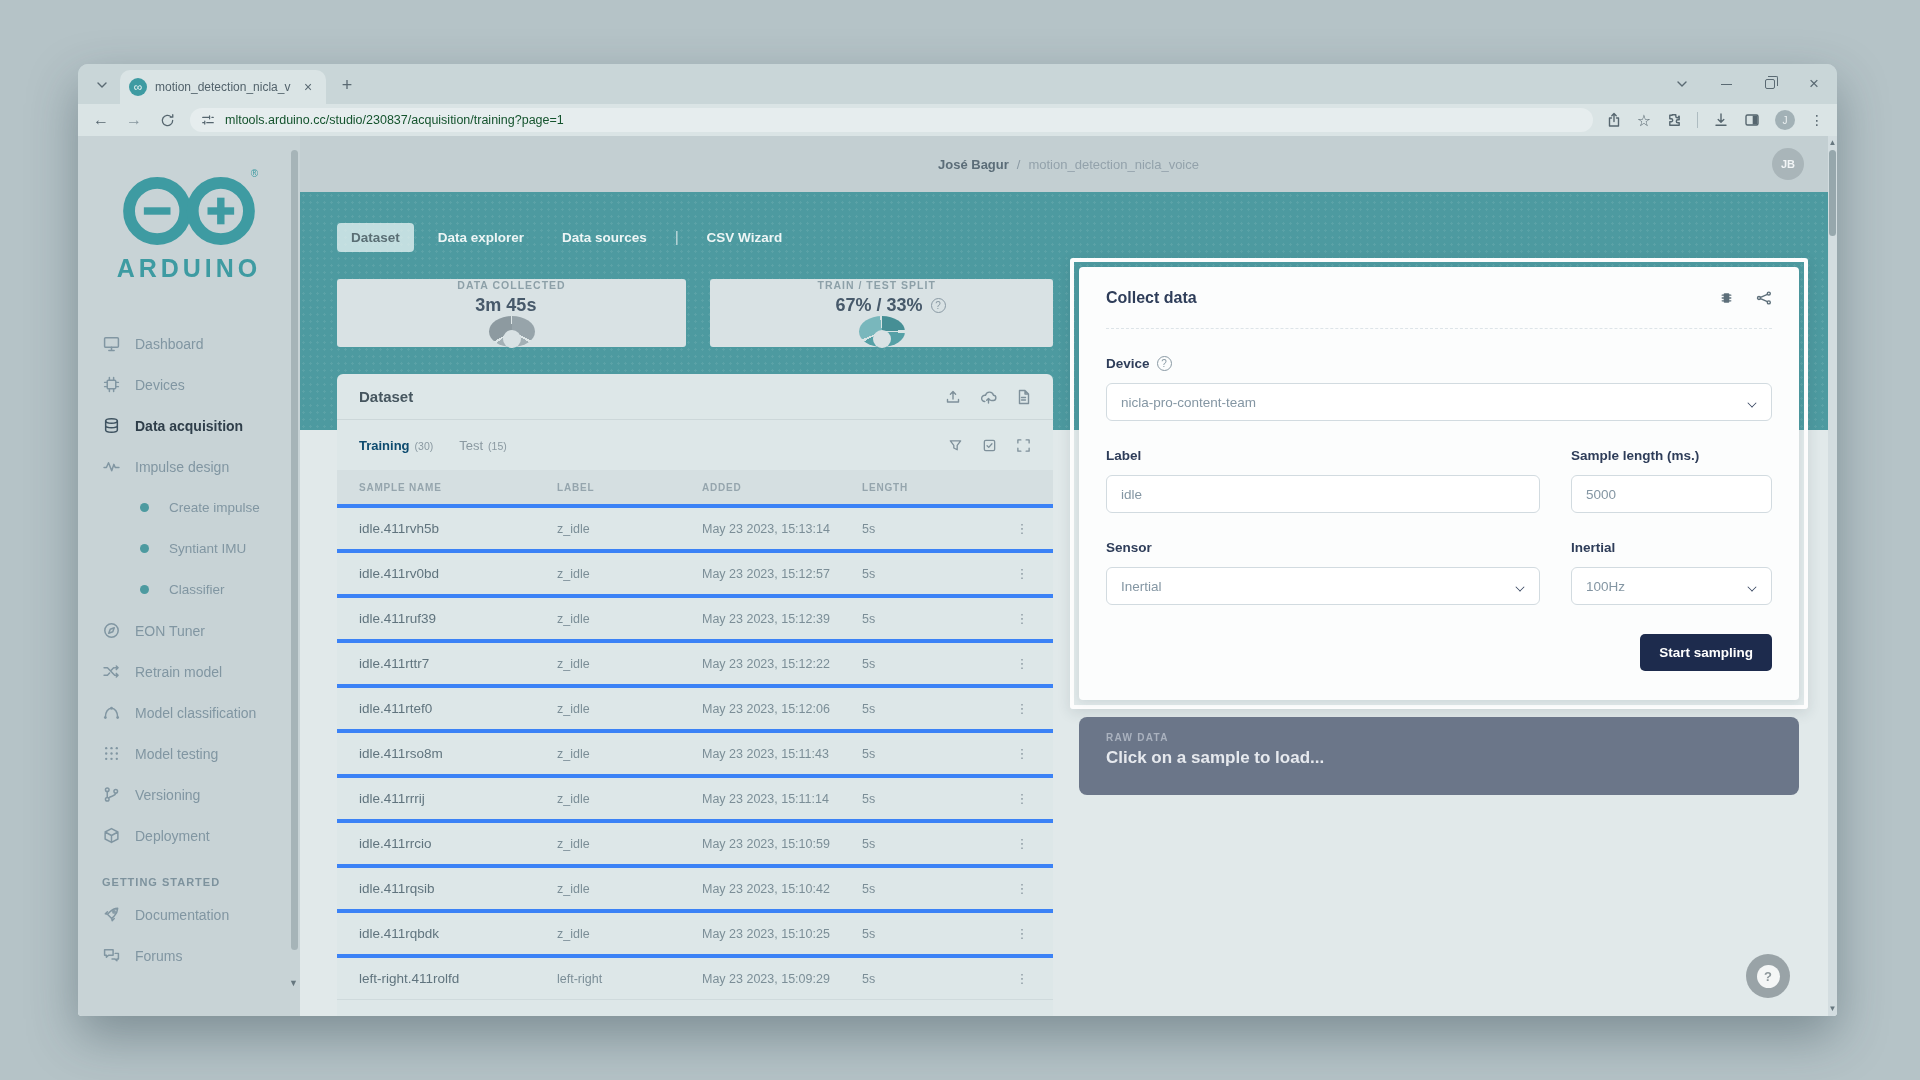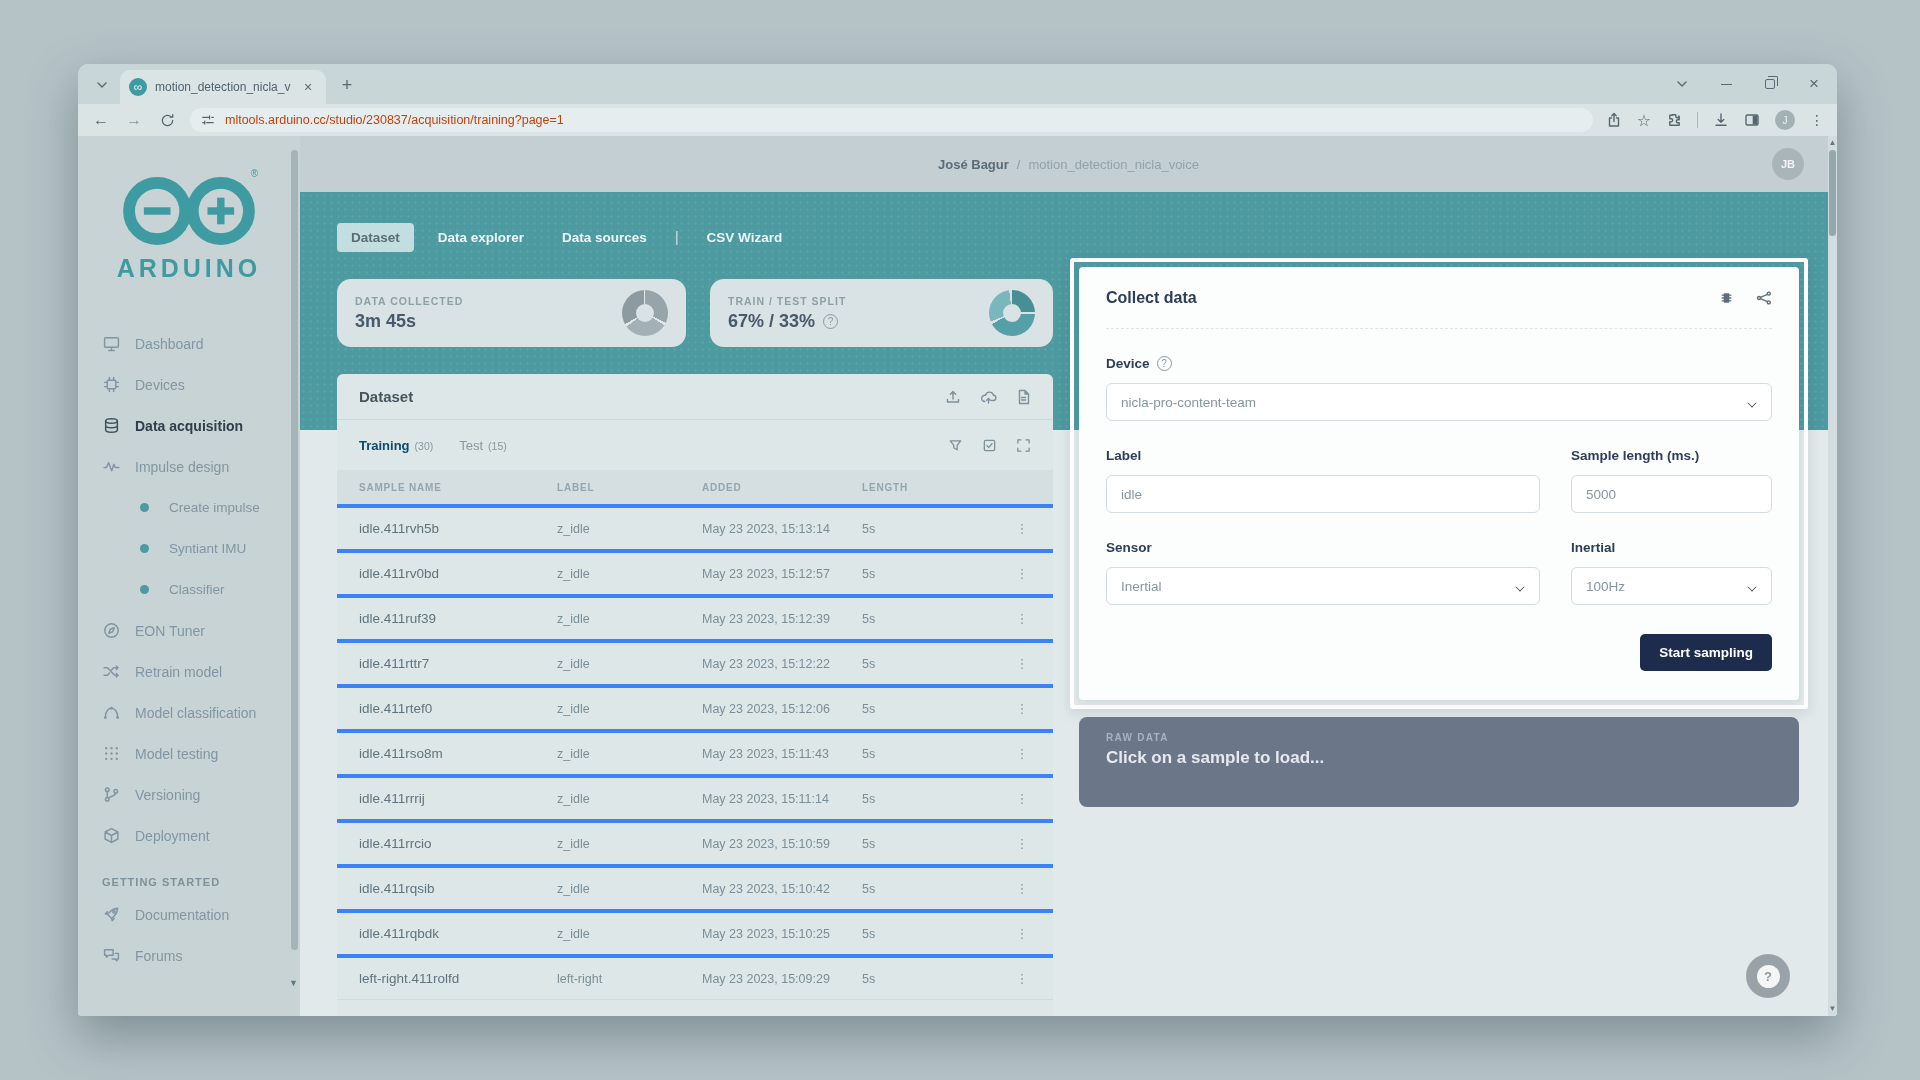--- a/index.html
+++ b/index.html
@@ -20,21 +20,21 @@
   .wincontrols{position:absolute;right:14px;top:0;height:40px;display:flex;align-items:center;gap:26px;color:#5a6a73;}
   .winbtn{display:flex;align-items:center;justify-content:center;width:18px;height:18px;font-size:14px;}
   .restore-glyph{width:10px;height:10px;border:1.3px solid #5a6a73;border-radius:2px;position:relative;}
   .restore-glyph::before{content:"";position:absolute;left:2px;top:-4px;width:9px;height:9px;border:1.3px solid #5a6a73;border-left:none;border-bottom:none;border-radius:0 2px 0 0;}
   .minimize-glyph{width:11px;height:0;border-bottom:1.6px solid #5a6a73;}
 
   .toolbar{height:32px;background:#dae4e5;display:flex;align-items:center;padding:0 13px;gap:13px;color:#56666f;}
   .navbtn{width:20px;height:20px;display:flex;align-items:center;justify-content:center;font-size:16px;}
   .navbtn.fwd{color:#87969e;}
   .urlbar{flex:1;height:24px;background:#e6edee;border-radius:12px;display:flex;align-items:center;gap:10px;padding:0 11px;}
-  .url-text{font-size:12.5px;color:#c2410c;}
+  .url-text{font-size:12.5px;color:#14532d;}
   .tb-actions{display:flex;align-items:center;gap:15px;}
   .tb-sep{width:1px;height:16px;background:#aebcc1;}
   .tb-avatar{width:20px;height:20px;border-radius:50%;background:#a2b1b6;color:#eef3f4;font-size:10px;display:flex;align-items:center;justify-content:center;}
   .kebab{font-size:14px;color:#56666f;letter-spacing:0;}
 
   
   .app{position:relative;height:880px;display:flex;background:#e1e9ea;overflow:hidden;}
 
   
   .sidebar{width:222px;flex-shrink:0;background:#c8d3d6;position:relative;}
@@ -62,24 +62,24 @@
   .crumb .proj{color:#93a2ab;}
   .hdr-avatar{position:absolute;right:33px;top:12px;width:32px;height:32px;border-radius:50%;background:#a9b5b9;color:#f2f5f6;font-size:11px;font-weight:bold;display:flex;align-items:center;justify-content:center;}
 
   .tealband{position:absolute;left:0;top:56px;width:100%;height:238px;background:#4d9aa0;background-image:radial-gradient(rgba(255,255,255,.08) 1px,transparent 1.3px);background-size:7px 7px;}
 
   .navtabs{position:absolute;left:37px;top:86px;display:flex;align-items:center;gap:10px;height:30px;}
   .ntab{padding:0 14px;height:29px;display:flex;align-items:center;font-size:13.5px;font-weight:bold;color:#edf5f5;border-radius:4px;}
   .ntab.active{background:rgba(240,248,248,.72);color:#5a6e74;}
   .ntab-sep{color:#cfe2e3;font-size:14px;margin:0 4px;}
 
-  .statcard{position:absolute;top:143px;height:68px;background:#d9e2e4;border-radius:14px;display:flex;align-items:center;padding:0 18px;}
+  .statcard{position:absolute;top:143px;height:68px;background:#d9e2e4;border-radius:3px;display:flex;align-items:center;padding:0 18px;flex-direction:column;}
   .statcard .txt{flex:1;}
   .stat-label{font-size:10.5px;font-weight:bold;letter-spacing:1px;color:#8da0a8;}
-  .stat-value{font-size:18px;font-weight:bold;color:#47596a;margin-top:4px;display:flex;align-items:center;gap:8px;}
+  .stat-value{font-size:18px;font-weight:bold;color:#47596a;margin-top:4px;display:flex;align-items:center;gap:8px;margin-left:18px;}
   .qmark{width:15px;height:15px;border:1.2px solid #8a9aa4;border-radius:50%;color:#8a9aa4;font-size:10px;font-weight:normal;display:flex;align-items:center;justify-content:center;}
   .donut{width:46px;height:46px;border-radius:50%;position:relative;}
   .donut::after{content:"";position:absolute;left:14px;top:14px;width:18px;height:18px;border-radius:50%;background:#d9e2e4;}
   .donut.gray{background:conic-gradient(#97a4aa 0 32%,#dfe7e8 32% 34%,#a3b0b5 34% 65%,#dfe7e8 65% 67%,#8d9aa0 67% 99%,#dfe7e8 99% 100%);}
   .donut.teal{background:conic-gradient(#468f95 0 24%,#d8e4e4 24% 26%,#55a0a6 26% 67%,#d8e4e4 67% 69%,#79b7bc 69% 98%,#d8e4e4 98% 100%);}
 
   
   .dpanel{position:absolute;left:37px;top:238px;width:716px;height:700px;background:#dde7e8;border-radius:6px;overflow:hidden;}
   .dpanel-hdr{height:46px;display:flex;align-items:center;padding:0 22px;border-bottom:1px solid #ccd7d9;}
   .dpanel-title{font-size:15px;font-weight:bold;color:#46565f;flex:1;}
@@ -112,21 +112,21 @@
   .field .val{flex:1;}
   .chev{width:10px;height:10px;position:relative;}
   .chev::before{content:"";position:absolute;left:1px;top:2px;width:7px;height:7px;border-right:1.8px solid #2e3d59;border-bottom:1.8px solid #2e3d59;transform:rotate(45deg) scale(.8);}
   .frow{display:flex;gap:31px;}
   .fcol-l{width:434px;}
   .fcol-r{width:201px;}
   .cbtn-row{display:flex;justify-content:flex-end;margin-top:29px;}
   .startbtn{height:37px;padding:0 19px;background:#1d2b4d;color:#fff;border:none;border-radius:5px;font-size:13.5px;font-weight:bold;font-family:inherit;}
 
   
-  .rawdata{position:absolute;left:779px;top:581px;width:720px;height:90px;background:#6b7689;border-radius:8px;padding:15px 27px;}
+  .rawdata{position:absolute;left:779px;top:581px;width:720px;height:78px;background:#6b7689;border-radius:8px;padding:15px 27px;}
   .raw-label{font-size:10px;font-weight:bold;letter-spacing:1.3px;color:#aab2bf;}
   .raw-msg{font-size:17px;font-weight:bold;color:#e6e9ee;margin-top:5px;}
 
   .helpbtn{position:absolute;left:1446px;top:818px;width:44px;height:44px;border-radius:50%;background:#99a3a7;display:flex;align-items:center;justify-content:center;}
   .helpbtn .inner{width:23px;height:23px;border-radius:50%;background:#f4f6f6;color:#8d979b;font-size:13px;font-weight:bold;display:flex;align-items:center;justify-content:center;}
 
   .main-scroll{position:absolute;right:0;top:0;width:9px;height:100%;background:#d3dde0;}
   .ms-up{position:absolute;top:2px;left:0;width:9px;text-align:center;font-size:8px;color:#67777f;}
   .ms-thumb{position:absolute;top:14px;left:1px;width:7px;height:86px;border-radius:4px;background:#96a7ac;}
   .ms-down{position:absolute;bottom:3px;left:0;width:9px;text-align:center;font-size:8px;color:#67777f;}

